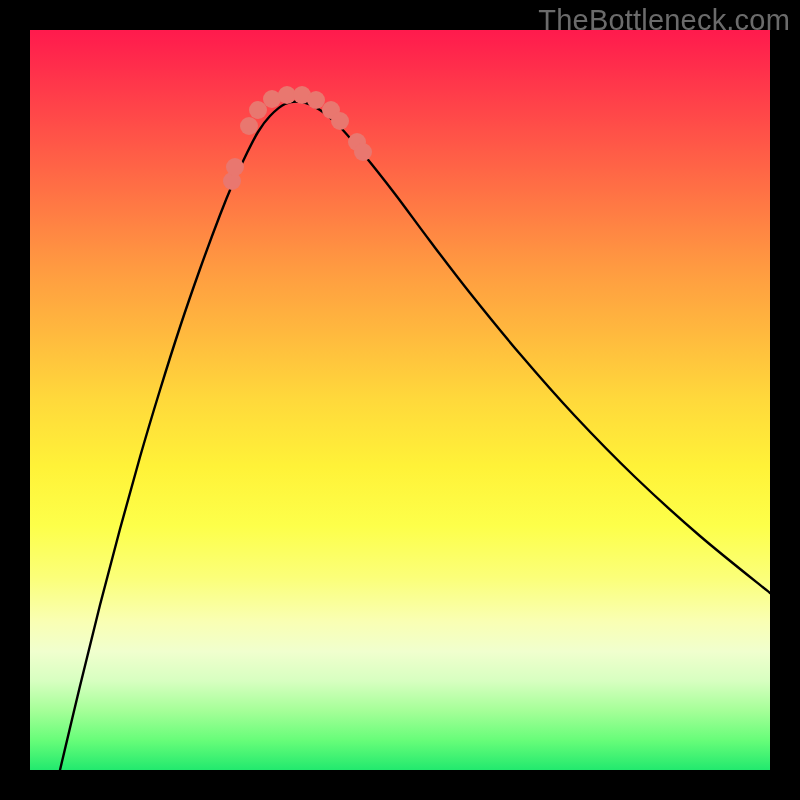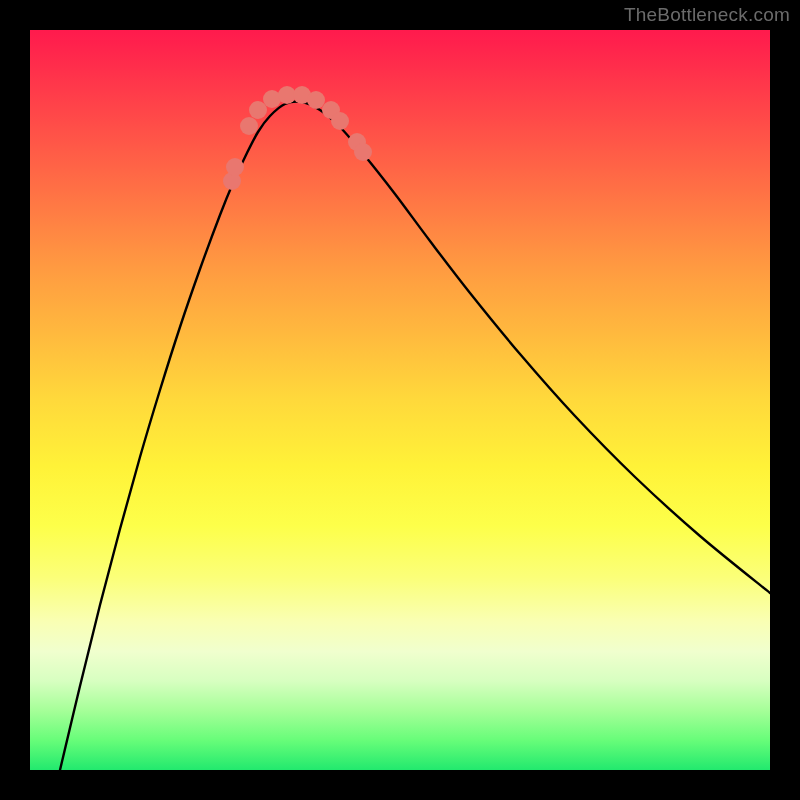--- a/index.html
+++ b/index.html
@@ -49,21 +49,21 @@
     left: 0;
     top: 0;
     width: 740px;
     height: 740px;
   }
   .watermark {
     position: absolute;
     top: 4px;
     right: 10px;
     color: #6b6b6b;
-    font-size: 19px;
+    font-size: 29px;
     font-weight: 500;
     letter-spacing: 0.2px;
     user-select: none;
   }
 </style>
 </head>
 <body>
 
 <div class="frame">
   <div class="plot">

